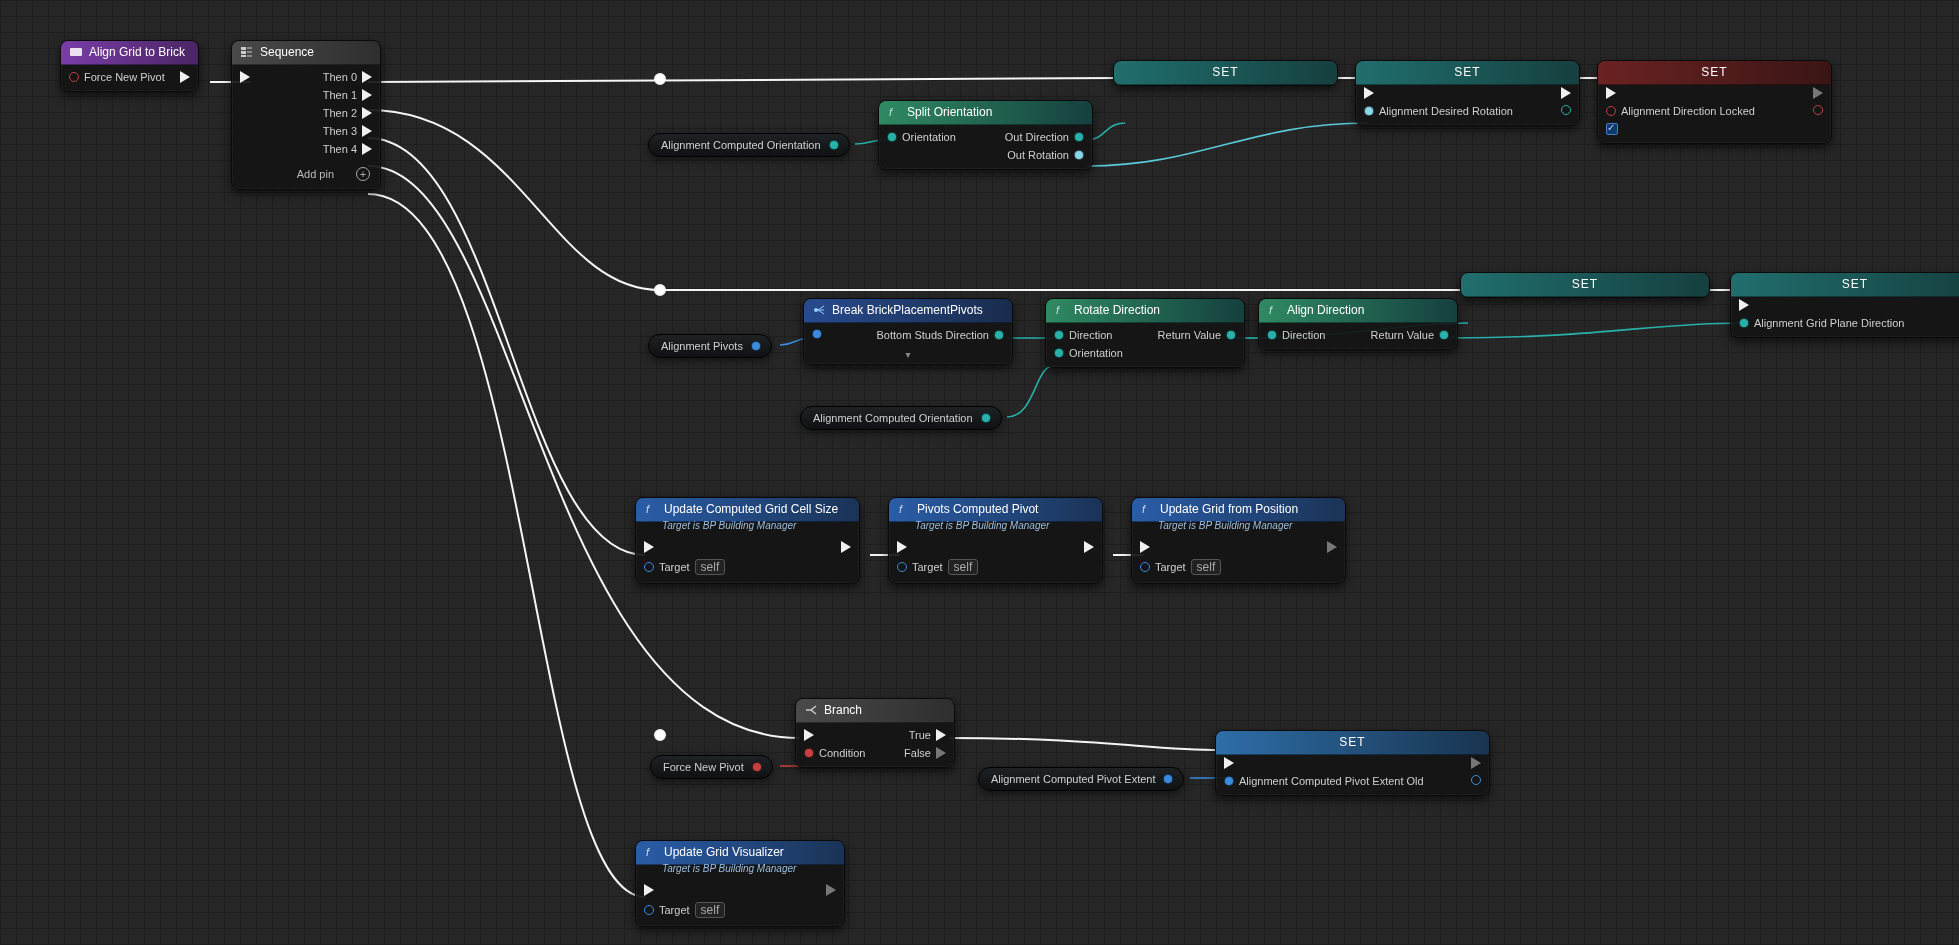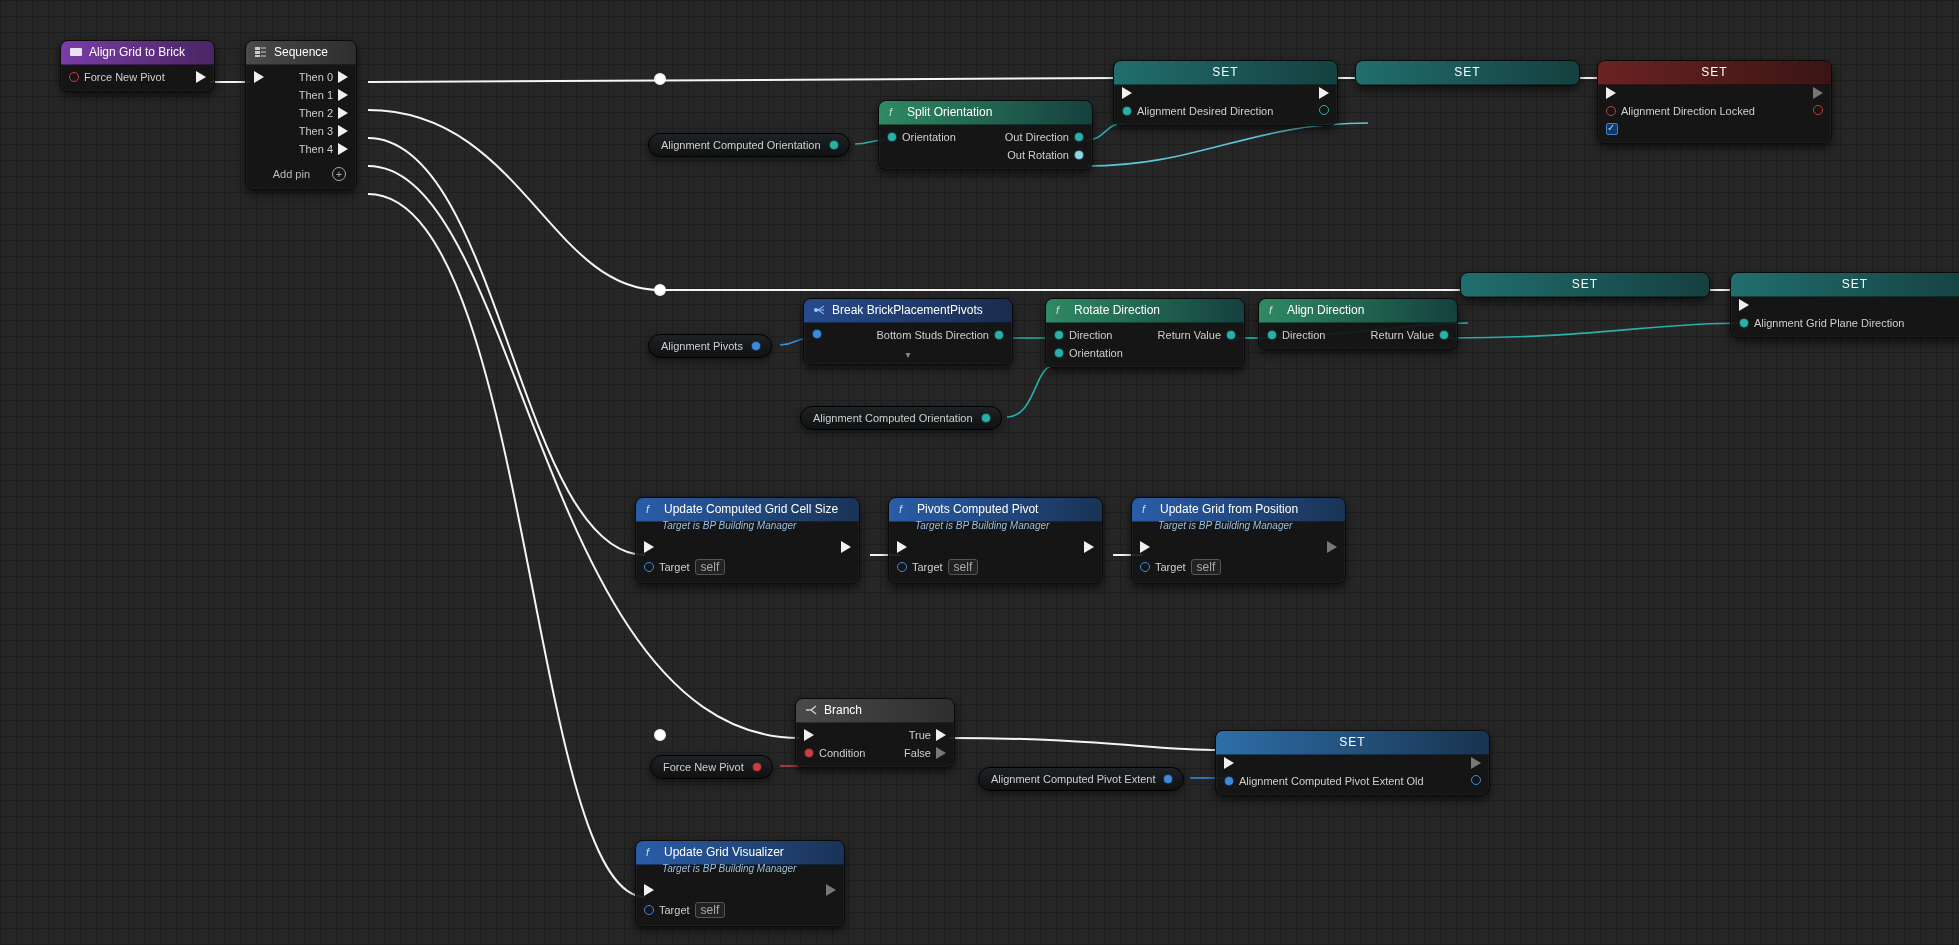--- a/index.html
+++ b/index.html
@@ -149,21 +149,21 @@
 
   <g stroke="#c34141" stroke-width="1.6" fill="none">
     <path d="M 780 766 C 795 766, 795 766, 808 766"></path>
   </g>
 
   <g stroke="#3a8bdc" stroke-width="1.6" fill="none">
     <path d="M 1190 778 C 1210 778, 1210 778, 1228 778"></path>
   </g>
 </svg>
 
-<div class="node" style="left:60px; top:40px; width:155px;">
+<div class="node" style="left:60px; top:40px; width:139px;">
   <div class="node-header hdr-purple">
     <span class="hicon">
       <svg viewBox="0 0 14 14">
           <rect x="1" y="3" width="12" height="8" rx="1" fill="#fff" opacity="0.85"></rect>
         </svg>
     </span>
     <span>Align Grid to Brick</span>
   </div>
   <div class="node-body">
     <div class="pins-left">
@@ -173,21 +173,21 @@
       </div>
     </div>
     <div class="pins-right">
       <div class="pin right">
           <span class="exec"></span>
         </div>
     </div>
   </div>
 </div>
 
-<div class="node" style="left:245px; top:40px; width:112px;">
+<div class="node" style="left:231px; top:40px; width:150px;">
   <div class="node-header hdr-grey">
     <span class="hicon">
       <svg viewBox="0 0 14 14">
           <rect x="1" y="2" width="5" height="3" fill="#ccc"></rect>
           <rect x="1" y="6" width="5" height="3" fill="#ccc"></rect>
           <rect x="1" y="10" width="5" height="2" fill="#ccc"></rect>
           <path d="M7 3 L12 3 M7 7 L12 7 M7 11 L12 11" stroke="#ccc" stroke-width="1"></path>
         </svg>
     </span>
     <span>Sequence</span>
@@ -256,45 +256,45 @@
           <span>Out Rotation</span>
         </div>
     </div>
   </div>
 </div>
 
 <div class="node set-node" style="left:1113px; top:60px; width:225px;">
   <div class="node-header hdr-teal" style="justify-content:center;">
     <span class="set-title">SET</span>
   </div>
-  <div class="node-body">
-    <div class="pins-left">
-      <div class="pin">
-          <span class="exec"></span>
-        </div>
-      <div class="pin">
-          <span class="dot d-teal"></span>
-          <span>Alignment Desired Direction</span>
-        </div>
-    </div>
-    <div class="pins-right">
-      <div class="pin right">
-          <span class="exec"></span>
-        </div>
-      <div class="pin right">
-          <span class="dot d-tealh"></span>
-        </div>
-    </div>
-  </div>
 </div>
 
 <div class="node set-node" style="left:1355px; top:60px; width:225px;">
   <div class="node-header hdr-teal" style="justify-content:center;">
     <span class="set-title">SET</span>
   </div>
+  <div class="node-body">
+    <div class="pins-left">
+      <div class="pin">
+          <span class="exec"></span>
+        </div>
+      <div class="pin">
+          <span class="dot d-rot"></span>
+          <span>Alignment Desired Rotation</span>
+        </div>
+    </div>
+    <div class="pins-right">
+      <div class="pin right">
+          <span class="exec"></span>
+        </div>
+      <div class="pin right">
+          <span class="dot d-tealh"></span>
+        </div>
+    </div>
+  </div>
 </div>
 
 <div class="node set-node" style="left:1597px; top:60px; width:235px;">
   <div class="node-header hdr-red" style="justify-content:center;">
     <span class="set-title">SET</span>
   </div>
   <div class="node-body">
     <div class="pins-left">
       <div class="pin">
           <span class="exec"></span>

